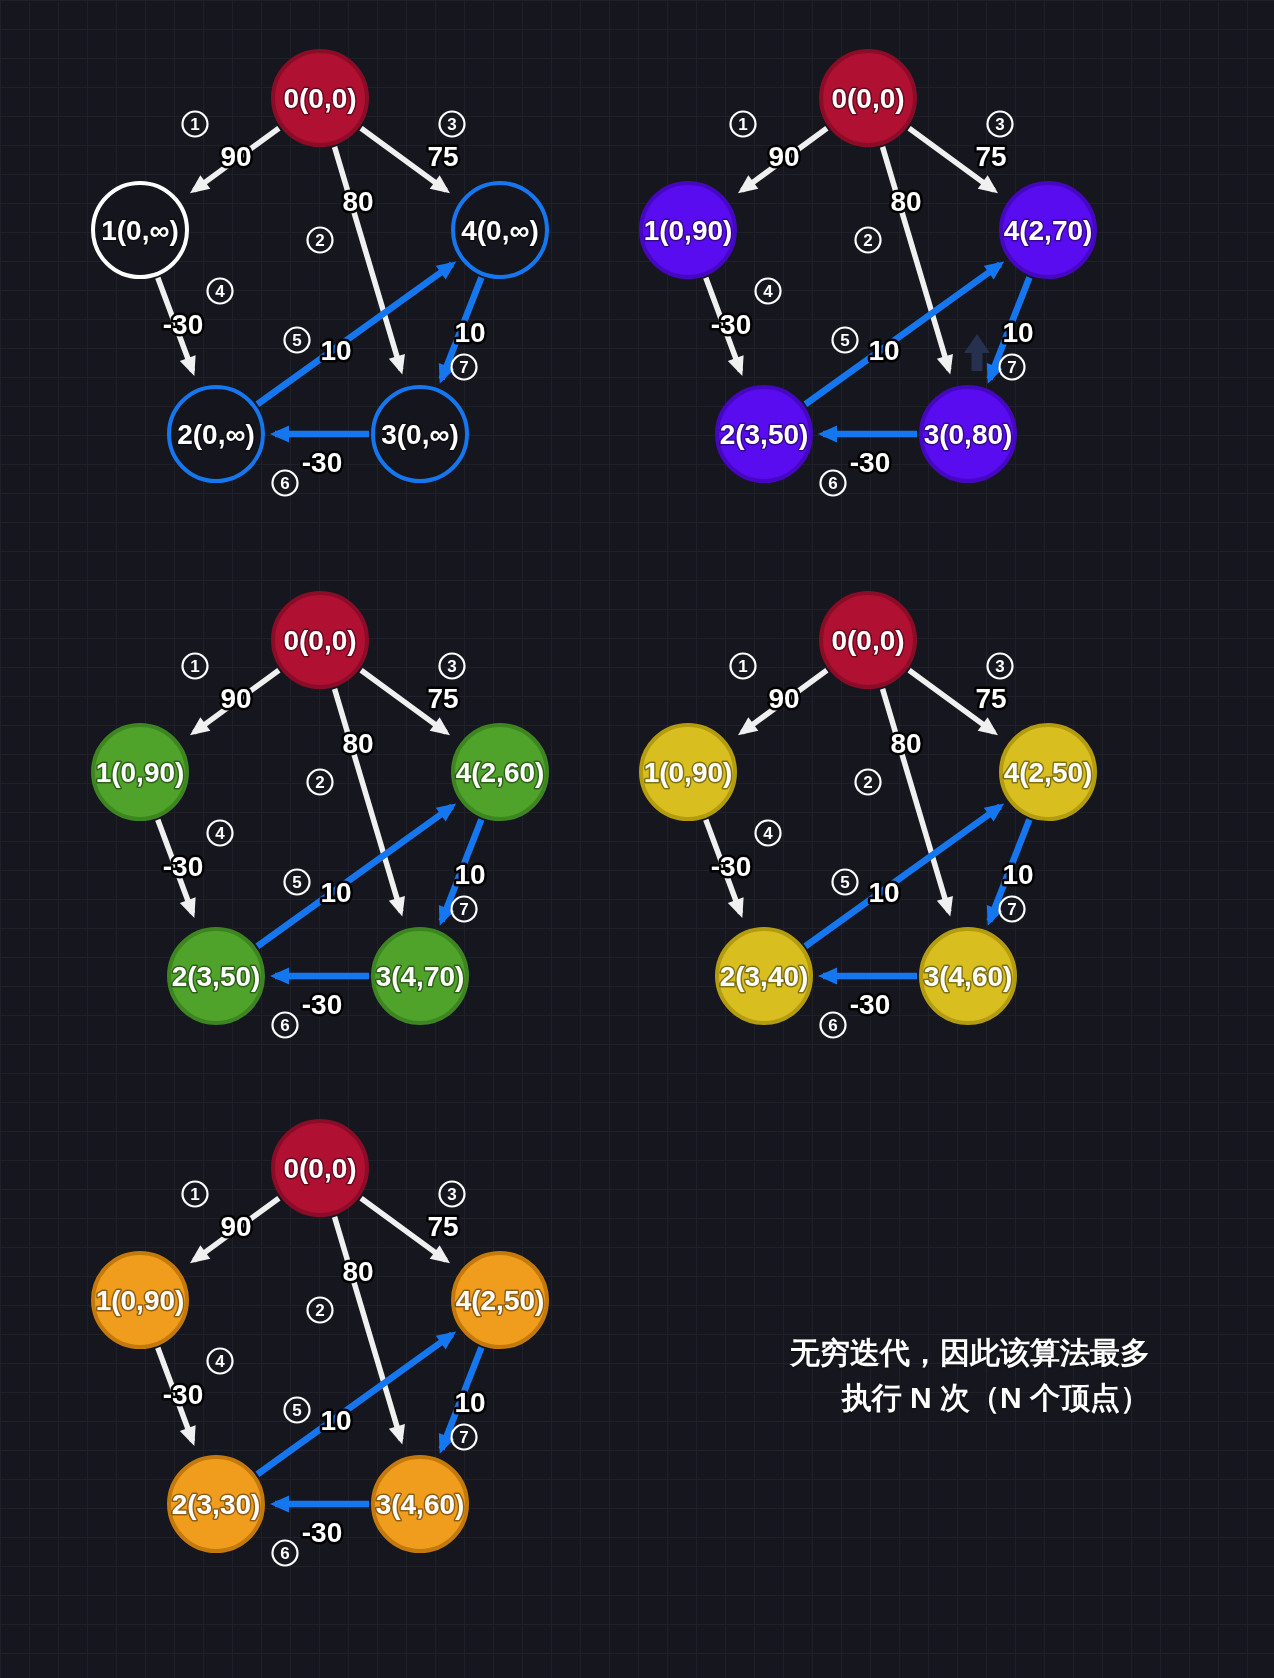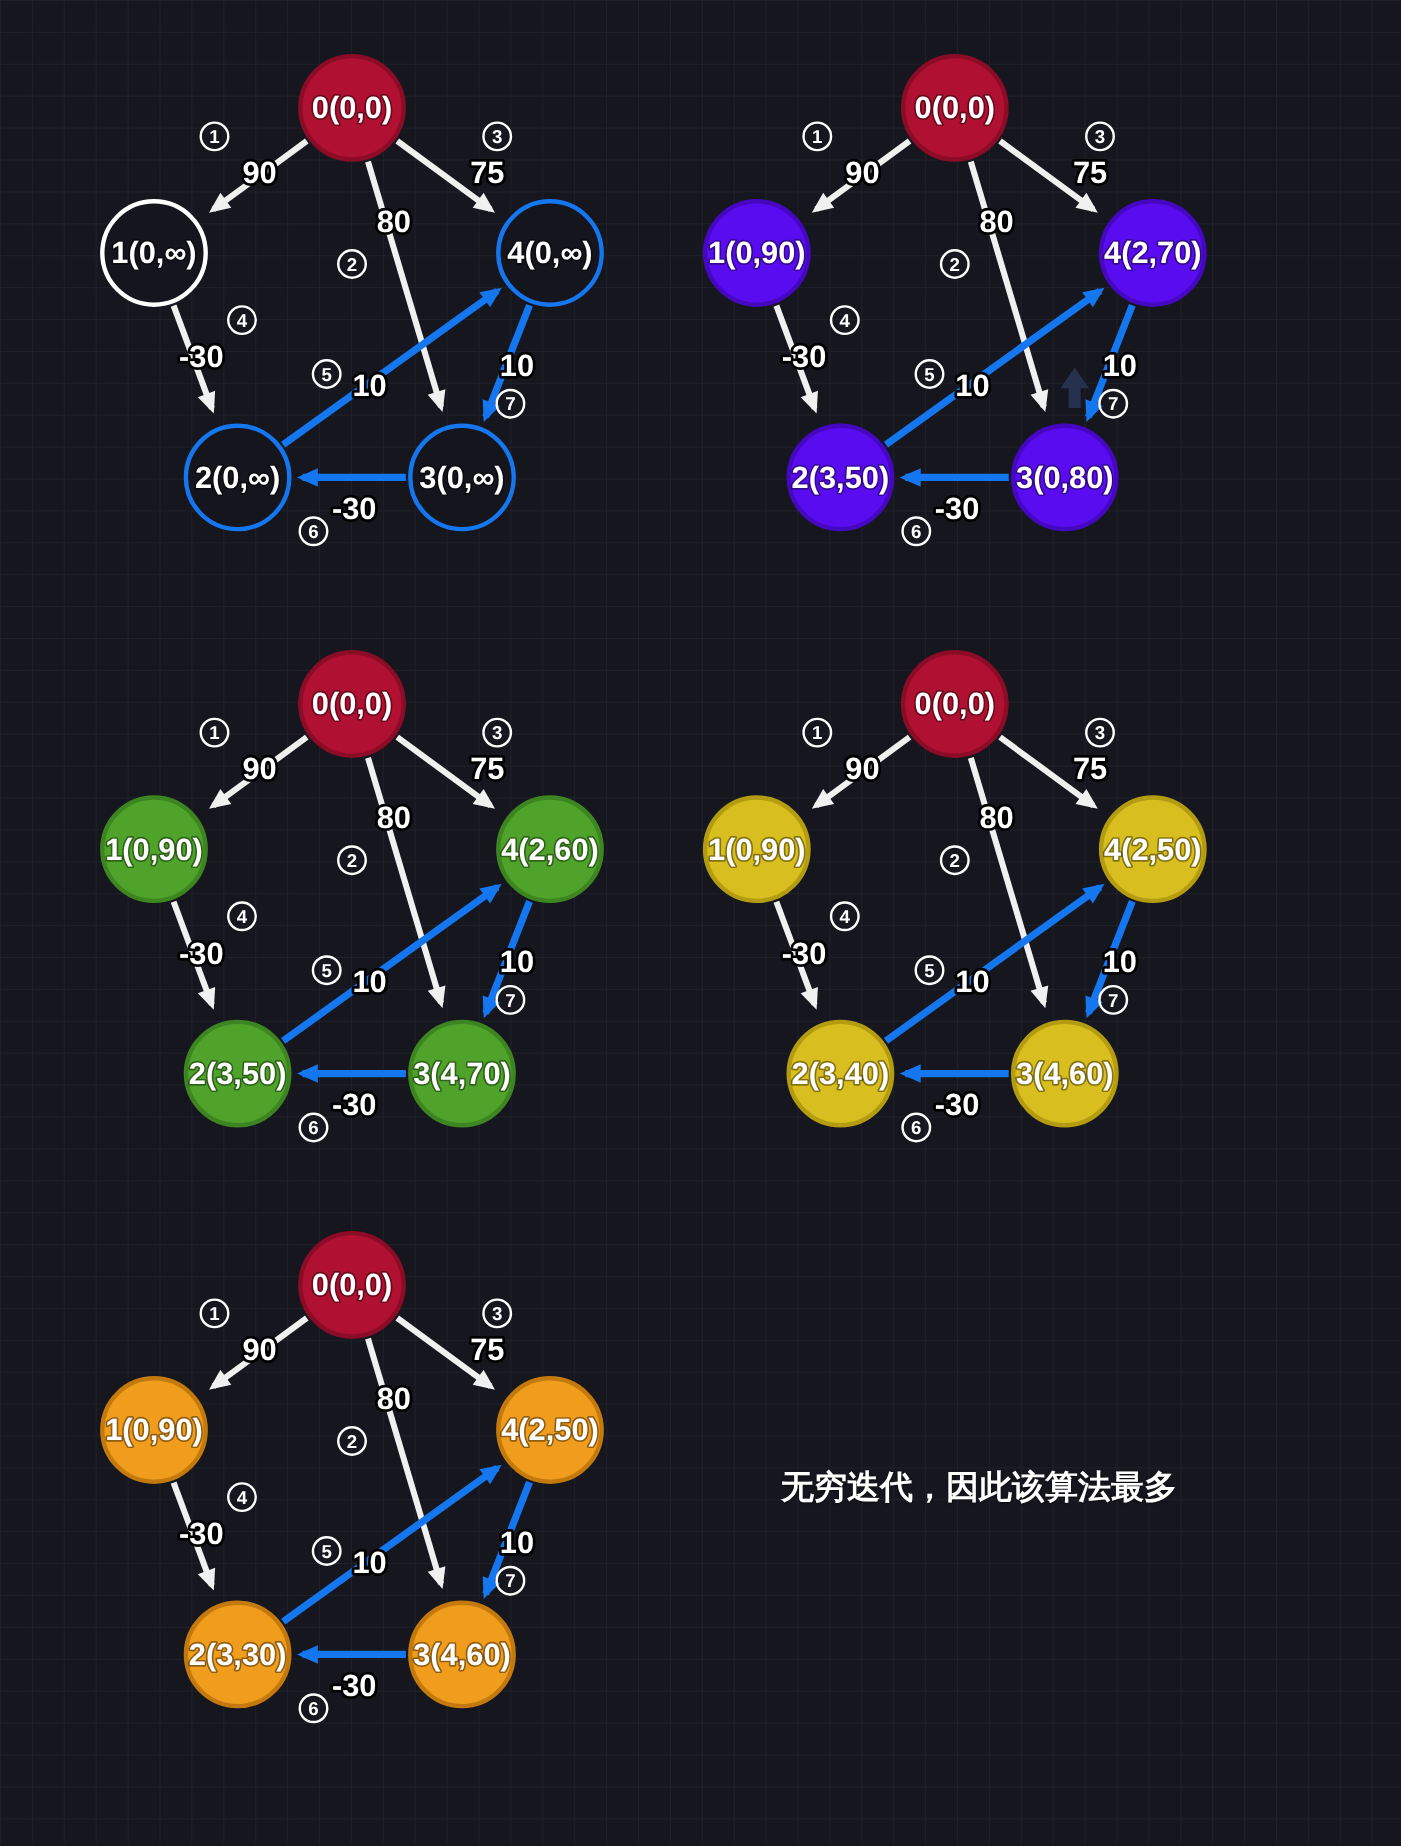--- a/index.html
+++ b/index.html
@@ -28,21 +28,21 @@
   }
   .nlab{
     font-family:"Liberation Sans", sans-serif;
     font-weight:bold;font-size:28px;
     fill:#ffffff;text-anchor:middle;
     paint-order:stroke;stroke:rgba(0,0,0,0.40);stroke-width:3px;stroke-linejoin:round;
   }
   .note{
     position:absolute;left:630px;top:1330px;width:520px;
     color:#ffffff;font-weight:bold;font-size:30px;line-height:45px;
-    text-align:center;
+    text-align:right;
     text-shadow:0 1px 2px rgba(0,0,0,0.6);
   }
 </style>
 </head>
 <body>
 
 <div class="page">
   <div class="diagram" style="left:58px;top:8px"><svg viewBox="0 0 560 540" width="560" height="540">
         <defs>
           <marker id="ar-w-0" viewBox="0 0 10 10" refX="7" refY="5" markerWidth="22" markerHeight="20" orient="auto" markerUnits="userSpaceOnUse">
@@ -280,14 +280,15 @@
         <circle cx="442" cy="222" r="47" fill="#f09d1e" stroke="#c3790b" stroke-width="4"></circle>
         <text x="442" y="231.5" class="nlab">4(2,50)</text>
         <circle cx="158" cy="426" r="47" fill="#f09d1e" stroke="#c3790b" stroke-width="4"></circle>
         <text x="158" y="435.5" class="nlab">2(3,30)</text>
         <circle cx="362" cy="426" r="47" fill="#f09d1e" stroke="#c3790b" stroke-width="4"></circle>
         <text x="362" y="435.5" class="nlab">3(4,60)</text>
       </svg></div>
 
   <div class="note">
     <div>无穷迭代，因此该算法最多</div>
+    <div>执行 N 次（N 个顶点）</div>
   </div>
 </div>
 
 </body></html>

